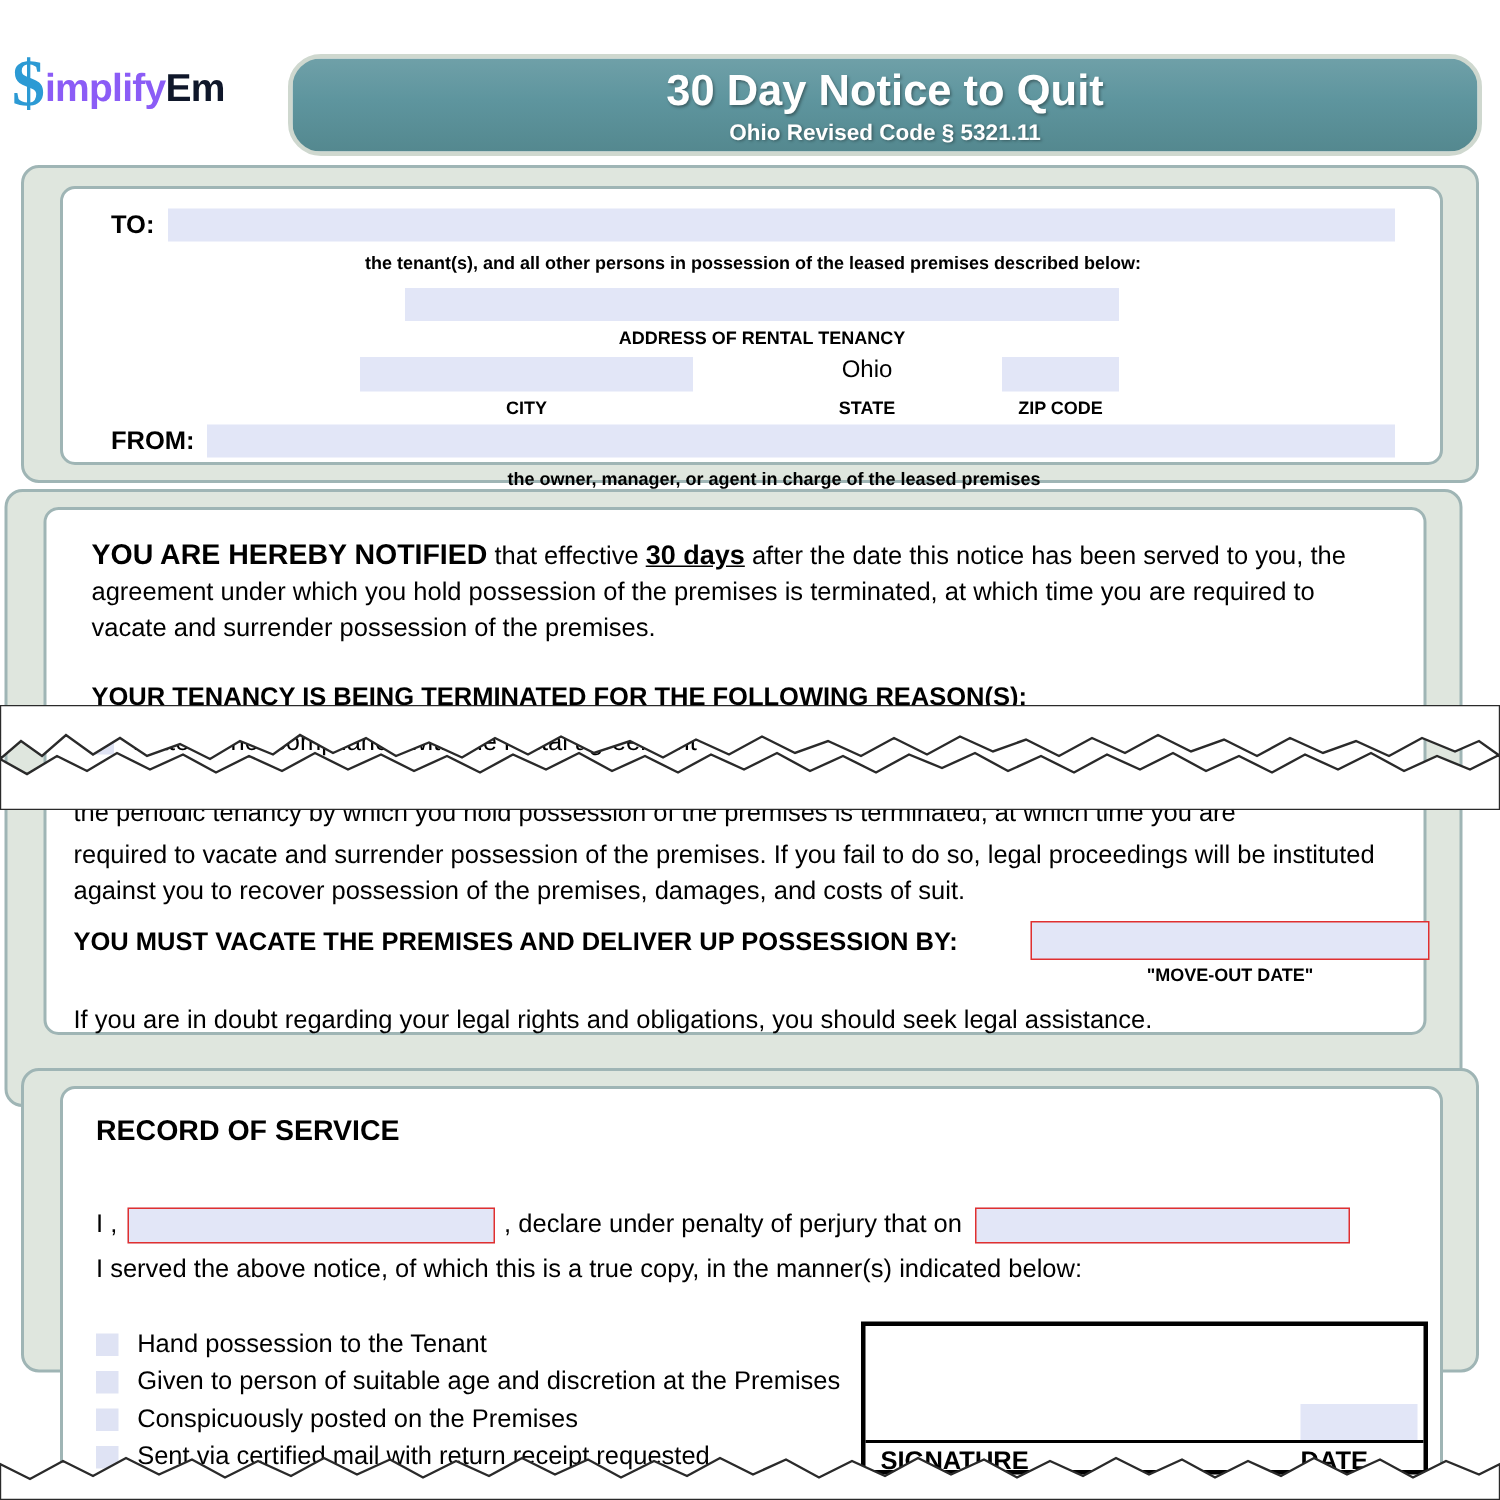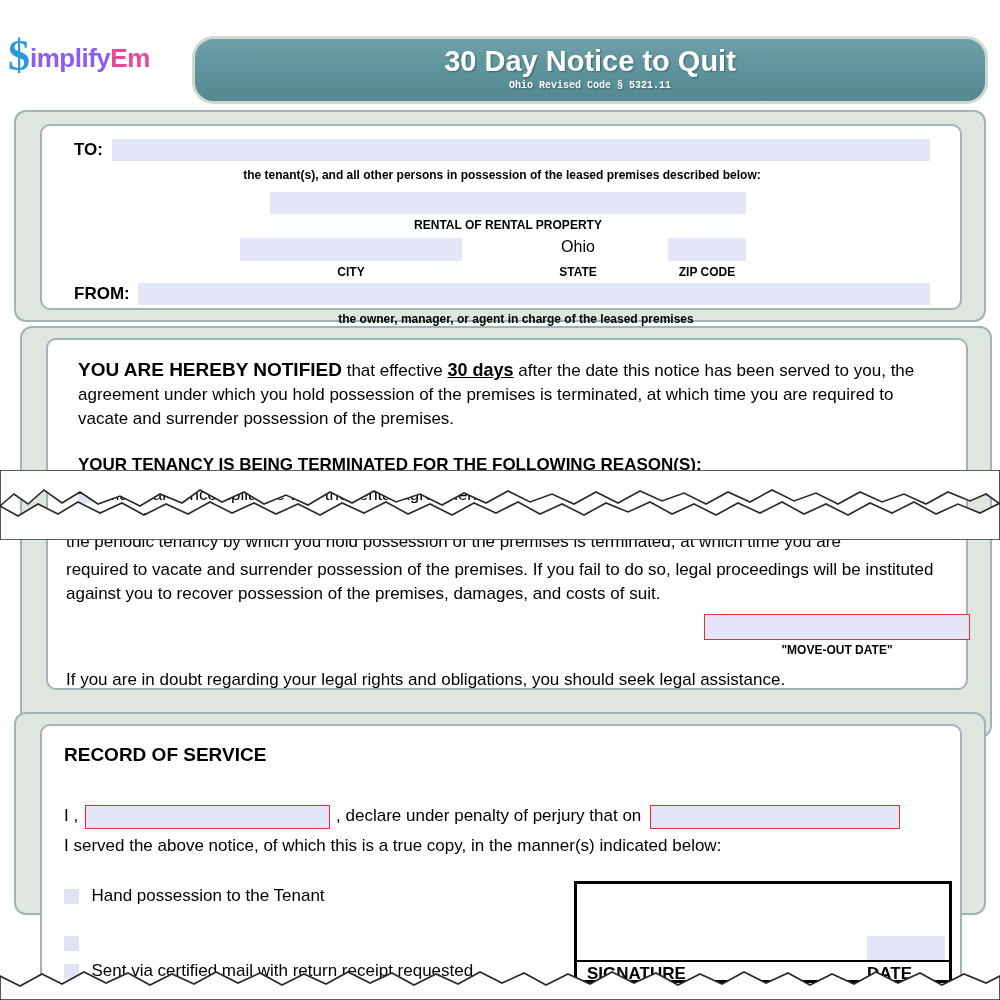--- a/index.html
+++ b/index.html
@@ -41,21 +41,21 @@
   }
   .logo-simplify {
     font-size: 26px;
     font-weight: bold;
     color: #8b5cf6;
     letter-spacing: -0.5px;
   }
   .logo-em {
     font-size: 26px;
     font-weight: bold;
-    color: #ec4899;
+    color: #0f172a;
     letter-spacing: -0.5px;
   }
   .title-bar {
     position: absolute;
     left: 192px; top: 22px;
     width: 796px;
     height: 68px;
     background: linear-gradient(to bottom, #6fa0a8 0%, #5e959e 45%, #54888f 100%);
     border: 3px solid #cfd8cf;
     border-radius: 22px;
@@ -63,25 +63,24 @@
     text-align: center;
     color: #ffffff;
   }
   .title-main {
     font-size: 29px;
     font-weight: bold;
     margin-top: 6px;
     text-shadow: 1px 1px 2px rgba(0,0,0,0.35);
   }
   .title-sub {
-    font-size: 10px;
+    font-size: 15px;
     font-weight: bold;
     margin-top: 2px;
     text-shadow: 1px 1px 2px rgba(0,0,0,0.35);
-    font-family: Liberation Mono, monospace;
   }
   .panel-outer {
     background: #dfe6de;
     border: 2px solid #9fb5b5;
     border-radius: 12px;
     box-sizing: border-box;
     position: absolute;
   }
   .inner-box {
     position: absolute;
@@ -154,38 +153,38 @@
 </div>
 
 <div class="panel-outer" style="left:14px; top:110px; width:972px; height:212px;">
   <div class="inner-box" style="left:24px; top:12px; width:922px; height:186px;">
 
     <span class="big-lbl" style="position:absolute; left:32px; top:14px;">TO:</span>
     <span class="field" style="position:absolute; left:70px; top:13px; width:818px; height:22px;"></span>
     <span class="lbl" style="position:absolute; left:110px; top:42px; width:700px;">the tenant(s),  and all other persons in possession of the leased premises described below:</span>
 
     <span class="field" style="position:absolute; left:228px; top:66px; width:476px; height:22px;"></span>
-    <span class="lbl" style="position:absolute; left:228px; top:92px; width:476px;">RENTAL OF RENTAL PROPERTY</span>
+    <span class="lbl" style="position:absolute; left:228px; top:92px; width:476px;">ADDRESS OF RENTAL TENANCY</span>
 
     <span class="field" style="position:absolute; left:198px; top:112px; width:222px; height:23px;"></span>
     <span class="lbl" style="position:absolute; left:198px; top:139px; width:222px;">CITY</span>
 
     <span style="position:absolute; left:450px; top:112px; width:172px; font-size:16px; text-align:center;">Ohio</span>
     <span class="lbl" style="position:absolute; left:450px; top:139px; width:172px;">STATE</span>
 
     <span class="field" style="position:absolute; left:626px; top:112px; width:78px; height:23px;"></span>
     <span class="lbl" style="position:absolute; left:610px; top:139px; width:110px;">ZIP CODE</span>
 
     <span class="big-lbl" style="position:absolute; left:32px; top:158px;text-align:center;">FROM:</span>
     <span class="field" style="position:absolute; left:96px; top:157px; width:792px; height:22px;"></span>
   </div>
   <span class="lbl" style="position:absolute; left:150px; top:200px; width:700px;">the owner, manager, or agent in charge of the leased premises</span>
 </div>
 
-<div class="panel-outer" style="left:20px; top:326px; width:972px; height:412px;">
+<div class="panel-outer" style="left:3px; top:326px; width:972px; height:412px;">
   <div class="inner-box" style="left:24px; top:10px; width:922px; height:352px;">
 
     <div class="body-text" style="position:absolute; left:30px; top:18px; width:868px;">
       <span class="bold" style="font-size:19px;">YOU ARE HEREBY NOTIFIED</span>
       <span>that effective</span>
       <span class="bold u" style="font-size:18px;">30 days</span>
       <span>after the date this notice has been served to you, the agreement under which you hold possession of the premises is terminated, at which time you are required to vacate and surrender possession of the premises.</span>
     </div>
 
     <div class="bold" style="position:absolute; left:30px; top:115px; font-size:17px;">YOUR TENANCY IS BEING TERMINATED FOR THE FOLLOWING REASON(S):</div>
@@ -196,20 +195,21 @@
     </div>
     <div style="position:absolute; left:30px; top:168px;">
       <span class="chk"></span>
       <span class="body-text" style="margin-left:8px;">Month-to-month tenancy</span>
     </div>
 
     <div class="body-text" style="position:absolute; left:18px; top:190px; width:890px;">the periodic tenancy by which you hold possession of the premises is terminated, at which time you are</div>
 
     <div class="body-text" style="position:absolute; left:18px; top:218px; width:880px;">required to vacate and surrender possession of the premises. If you fail to do so, legal proceedings will be instituted against you to recover possession of the premises, damages, and costs of suit.</div>
 
+    <div class="bold" style="position:absolute; left:18px; top:278px; font-size:17px;">YOU MUST VACATE THE PREMISES AND DELIVER UP POSSESSION BY:</div>
     <span class="field-red" style="position:absolute; left:656px; top:274px; width:266px; height:26px;"></span>
     <span class="lbl" style="position:absolute; left:656px; top:303px; width:266px;">"MOVE-OUT DATE"</span>
 
     <div class="body-text" style="position:absolute; left:18px; top:328px; width:880px;">If you are in doubt regarding your legal rights and obligations, you should seek legal assistance.</div>
   </div>
 </div>
 
 <div class="panel-outer" style="left:14px; top:712px; width:972px; height:203px;">
   <div class="inner-box" style="left:24px; top:10px; width:922px; height:268px;">
 
@@ -221,22 +221,27 @@
       <span class="body-text">, declare under penalty of perjury that on</span>
       <span class="field-red" style="display:inline-block; width:250px; height:24px; vertical-align:middle; margin-left:4px;"></span>
     </div>
 
     <div class="body-text" style="position:absolute; left:22px; top:108px; width:880px;">I served the above notice, of which this is a true copy, in the manner(s) indicated below:</div>
 
     <div style="position:absolute; left:22px; top:158px;">
       <span class="chk"></span>
       <span class="body-text" style="margin-left:8px;">Hand possession to the Tenant</span>
     </div>
+    <div style="position:absolute; left:22px; top:183px;">
+      <span class="chk"></span>
+      <span class="body-text" style="margin-left:8px;">Given to person of suitable age and discretion at the Premises</span>
+    </div>
     <div style="position:absolute; left:22px; top:208px;">
       <span class="chk"></span>
+      <span class="body-text" style="margin-left:8px;">Conspicuously posted on the Premises</span>
     </div>
     <div style="position:absolute; left:22px; top:233px;">
       <span class="chk"></span>
       <span class="body-text" style="margin-left:8px;">Sent via certified mail with return receipt requested</span>
     </div>
 
     <div style="position:absolute; left:532px; top:155px; width:378px; height:102px; border:3px solid #000; box-sizing:border-box; background:#fff;">
       <span class="field" style="position:absolute; left:290px; top:52px; width:78px; height:24px;"></span>
       <span class="field" style="position:absolute; left:8px; top:52px; width:0px; height:24px;"></span>
       <div style="position:absolute; left:0; top:76px; width:372px; border-top:2px solid #000;"></div>

